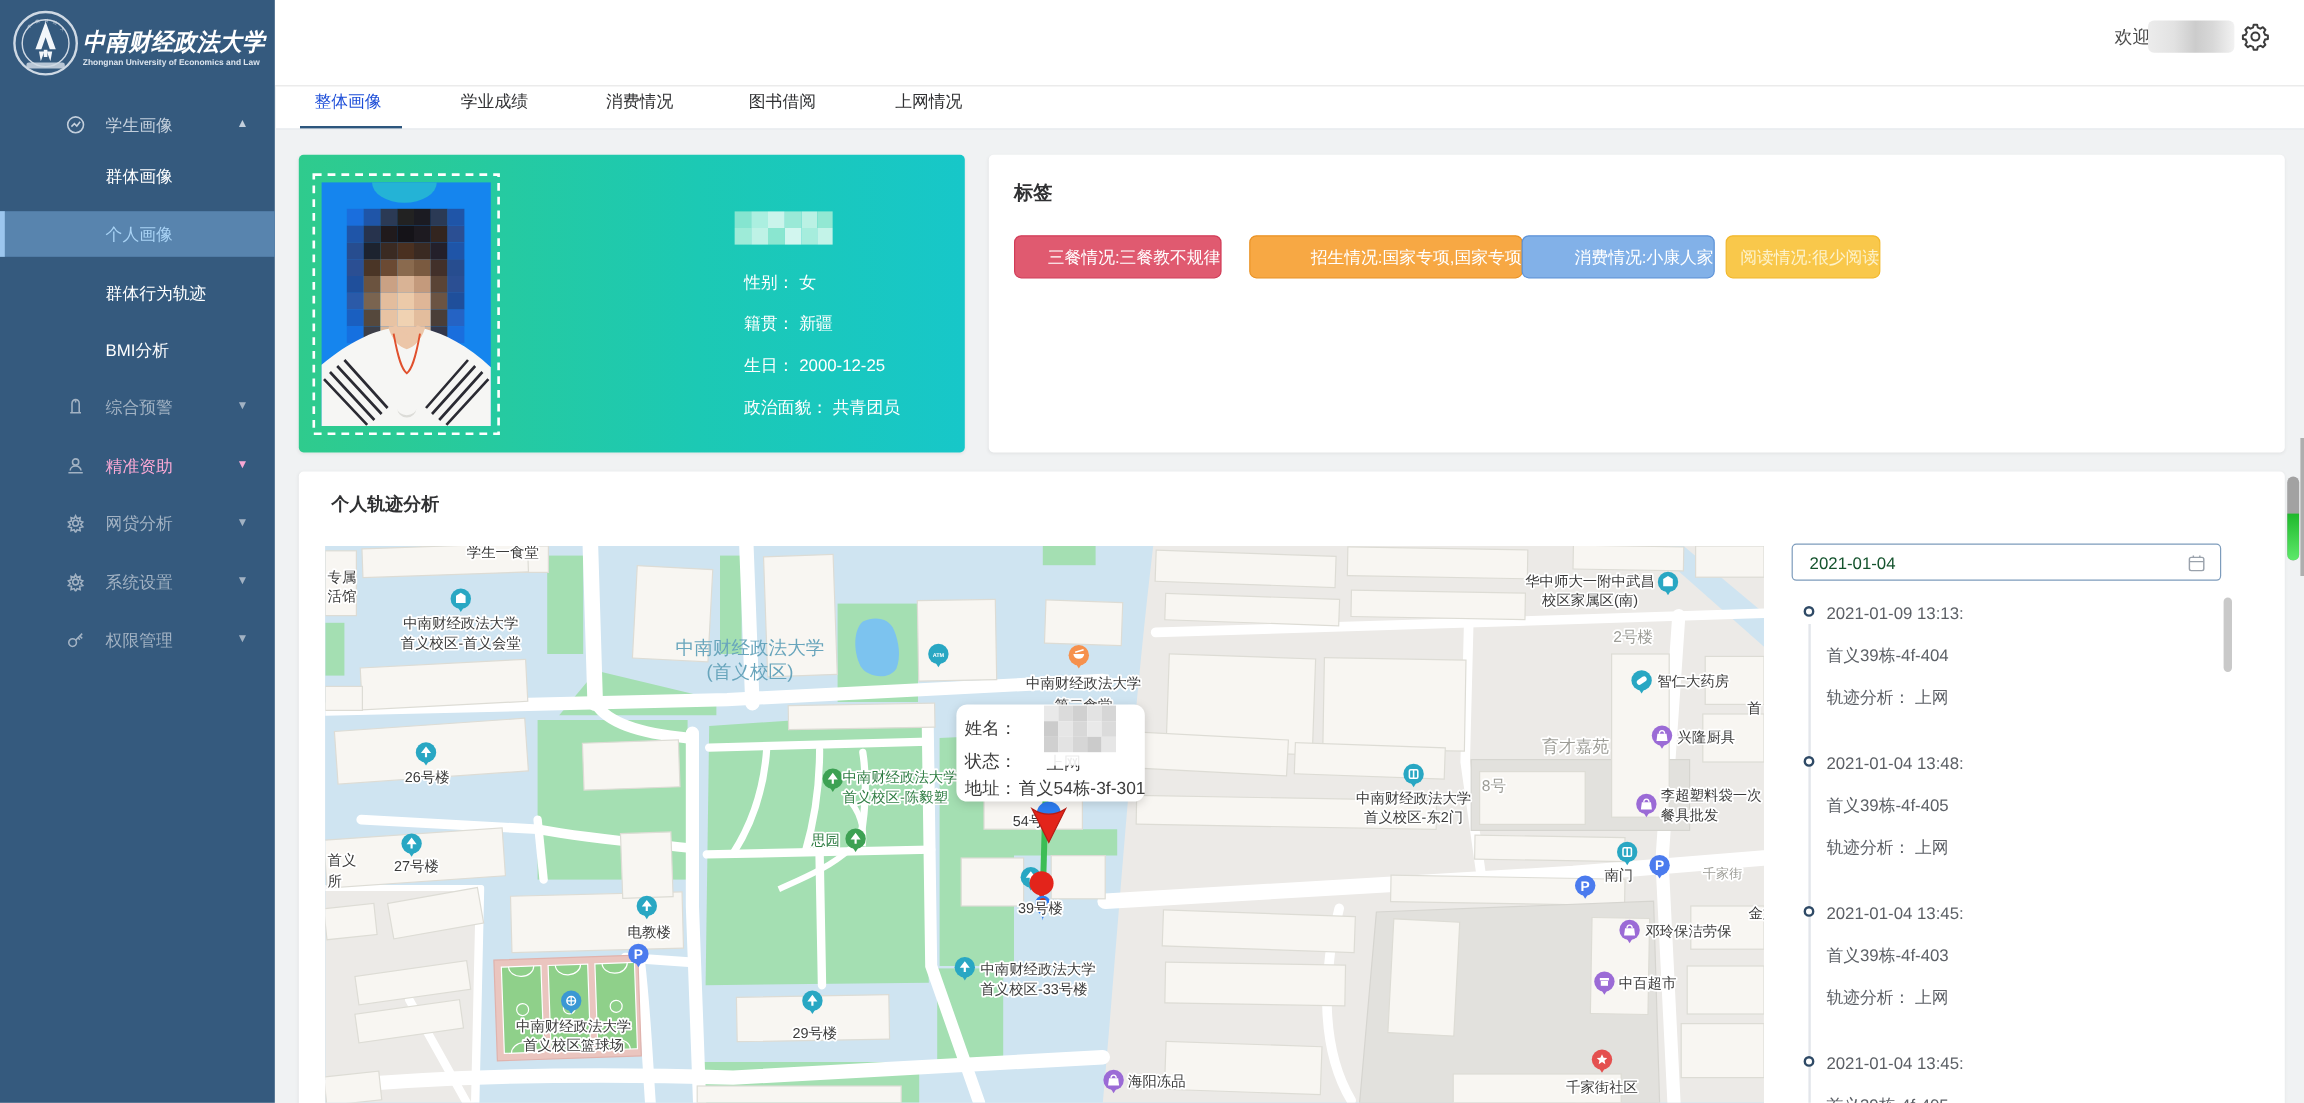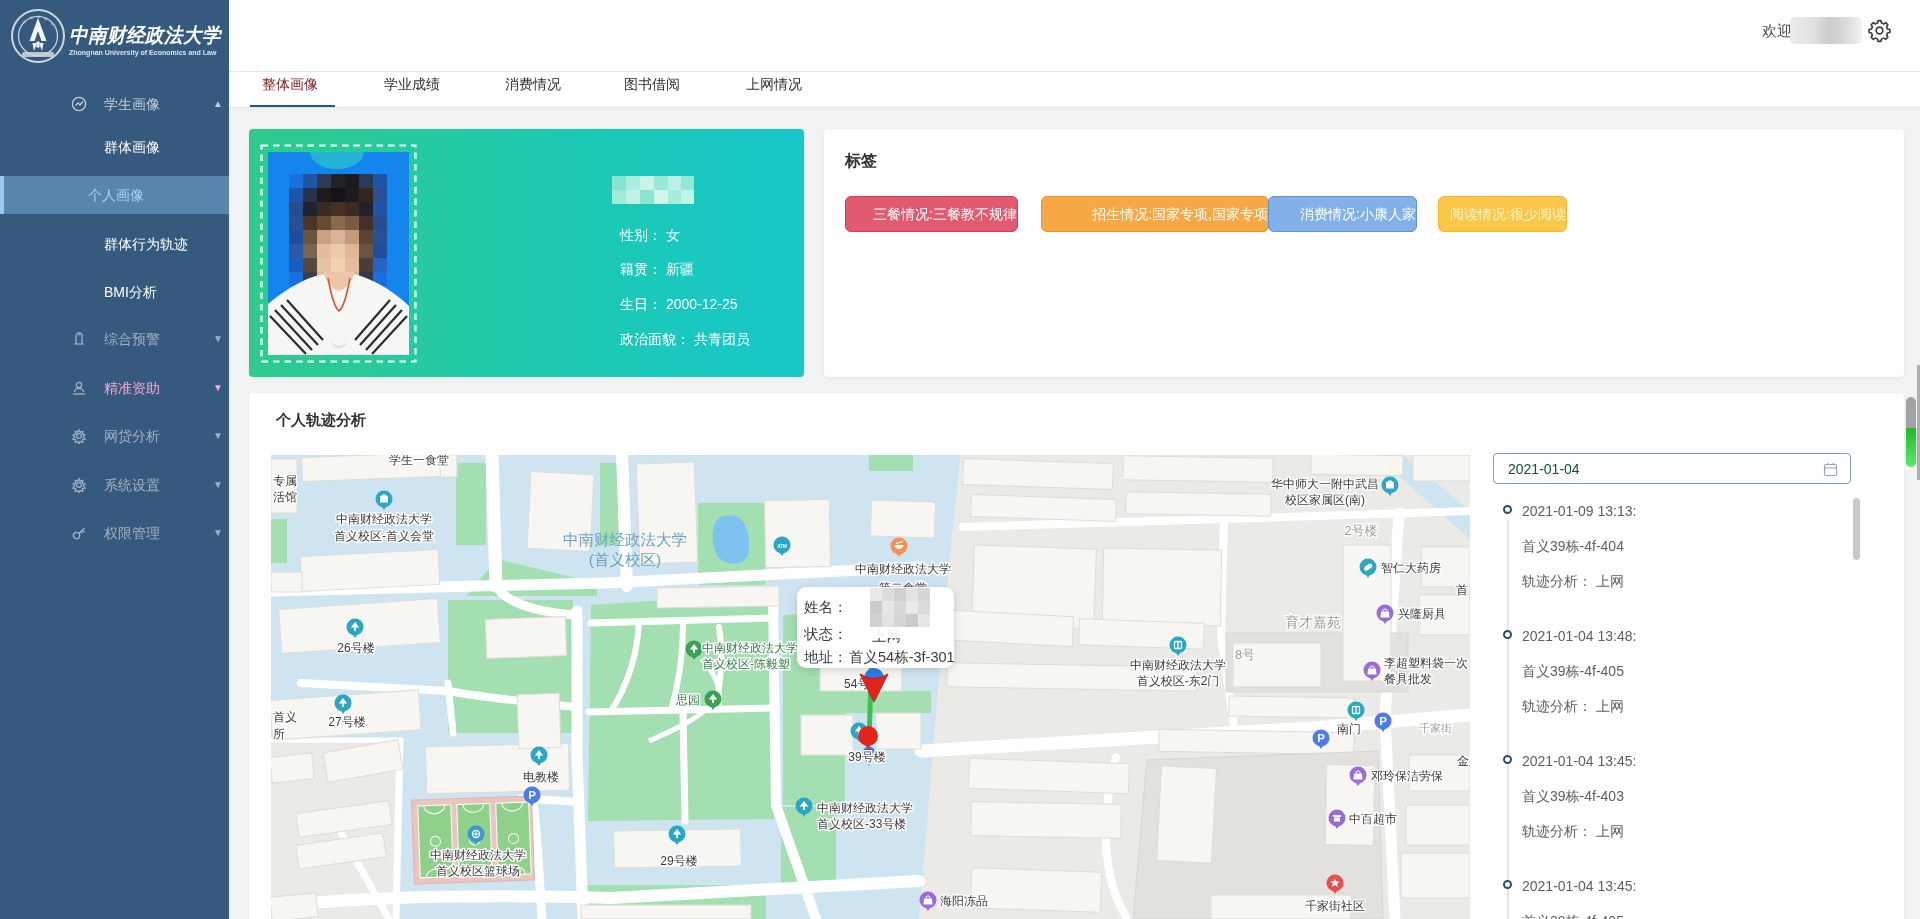--- a/index.html
+++ b/index.html
@@ -1,36 +1,36 @@
 <!DOCTYPE html>
 <html><head>
 <meta charset="utf-8">
 <style>
   * { margin:0; padding:0; box-sizing:border-box; }
   html,body { width:1920px; height:919px; overflow:hidden; font-family:"Liberation Sans",sans-serif; background:#f0f2f3; }
   .abs { position:absolute; }
   
   #sidebar { position:absolute; left:0; top:0; width:229px; height:919px; background:#355a7e; z-index:5; }
-  .mitem { position:absolute; left:16px; width:229px; height:40px; line-height:40px; font-size:14px; color:#aebdcc;padding-left:28px; }
+  .mitem { position:absolute; left:0; width:229px; height:40px; line-height:40px; font-size:14px; color:#aebdcc;padding-left:28px; }
   .mitem .txt { position:absolute; left:88px; }
   .mitem .arrow { position:absolute; right:22px; top:0; font-size:10px; }
   .sub { color:#ffffff; }
   .sub .txt { left:88px;text-align:center; }
   #selitem { position:absolute; left:0; top:176px; width:229px; height:38px; background:#5884ae; border-left:4px solid #9cc6ee; }
   #selitem .txt { position:absolute; left:84px; top:0; line-height:38px; font-size:14px; color:#a9d3f5; }
   .micon { position:absolute; left:55px; top:12px; width:16px; height:16px; }
   
   #header { position:absolute; left:229px; top:0; width:1691px; height:72px; background:#ffffff; border-bottom:1px solid #e7e7e7; z-index:4; }
   #welcome { position:absolute; left:1533px; top:22px; font-size:15px; color:#4d4d4d; }
   #nameblur { position:absolute; left:1561px; top:17px; width:72px; height:27px; border-radius:5px;
      background:linear-gradient(90deg,#ececec 0%,#e2e2e2 30%,#cccccc 55%,#d8d8d8 75%,#f2f2f2 100%); }
   
   #tabbar { position:absolute; left:230px; top:61px; width:1690px; height:47px; background:#ffffff; border-bottom:1px solid #dfe4ea; }
   .tab { position:absolute; top:0; height:46px; line-height:46px; font-size:14px; color:#303133; }
-  #tab-active { color:#7f1d1d; }
+  #tab-active { color:#1d4ed8; }
   #tabline { position:absolute; left:20px; top:44px; width:85px; height:2px; background:#2d567d; }
   
   .card { position:absolute; background:#fff; border-radius:4px; box-shadow:0 1px 3px rgba(0,0,0,0.06); }
   #profile { left:249px; top:129px; width:555px; height:248px; border-radius:4px;
      background:linear-gradient(90deg,#2fcb8d 0%,#1cc9b4 60%,#17c7c9 100%); }
   #tags { left:824px; top:129px; width:1080px; height:248px; }
   #traj { left:249px; top:393px; width:1655px; height:560px; }
   .ptext { position:absolute; color:#ffffff; font-size:14px; }
   #tagtitle { position:absolute; left:21px; top:22px; font-size:16px; color:#303133; font-weight:bold; }
   .pill { position:absolute; top:67px; height:36px; line-height:34px; border-radius:6px; font-size:14px; color:#fff; text-align:right; }
@@ -248,21 +248,21 @@
   <span class="ptext" style="left:371px;top:98px">性别：<span style="margin-left:4px">女</span></span>
   <span class="ptext" style="left:371px;top:132px">籍贯：<span style="margin-left:4px">新疆</span></span>
   <span class="ptext" style="left:371px;top:167px">生日：<span style="margin-left:4px">2000-12-25</span></span>
   <span class="ptext" style="left:371px;top:202px">政治面貌：<span style="margin-left:4px">共青团员</span></span>
 </div>
 
 <div class="card" id="tags">
   <div id="tagtitle">标签</div>
   <div class="pill" style="left:21px;width:173px;background:#e05a70;border:1px solid #d23c58;">三餐情况:三餐教不规律</div>
   <div class="pill" style="left:217px;width:228px;background:#f7a844;border:1px solid #ea9224;">招生情况:国家专项,国家专项</div>
-  <div class="pill" style="left:444px;width:149px;background:#82b1e8;border:1px solid #5d93d8;">消费情况:小康人家</div>
+  <div class="pill" style="left:444px;width:161px;background:#82b1e8;border:1px solid #5d93d8;">消费情况:小康人家</div>
   <div class="pill" style="left:614px;width:129px;background:#f9c84b;border:1px solid #f2b82c;color:#fdf3cd;">阅读情况:很少阅读</div>
 </div>
 
 <div class="card" id="traj">
   <div id="trajtitle">个人轨迹分析</div>
 
   <div id="mapwrap" class="abs" style="left:22px;top:62px;width:1199px;height:464px;overflow:hidden;background:#cfe4f1;"><svg width="1199" height="464" viewBox="0 0 1199 464" font-family="Liberation Sans,sans-serif">
         <rect width="1199" height="464" fill="#cfe4f1"></rect>
         <path d="M690,0 L1199,0 L1199,464 L648,464 C660,330 672,150 690,0 Z" fill="#eceae7"></path>
         <path d="M1104,0 L1132,0 L1199,56 L1199,84 Z" fill="#cfe4f1"></path>

